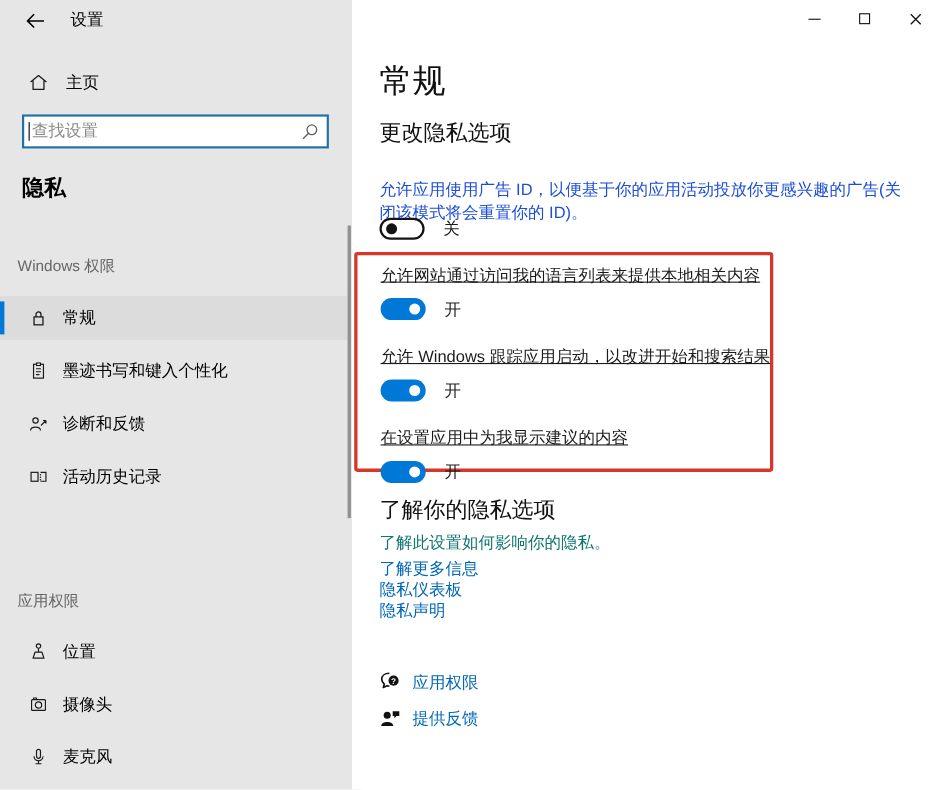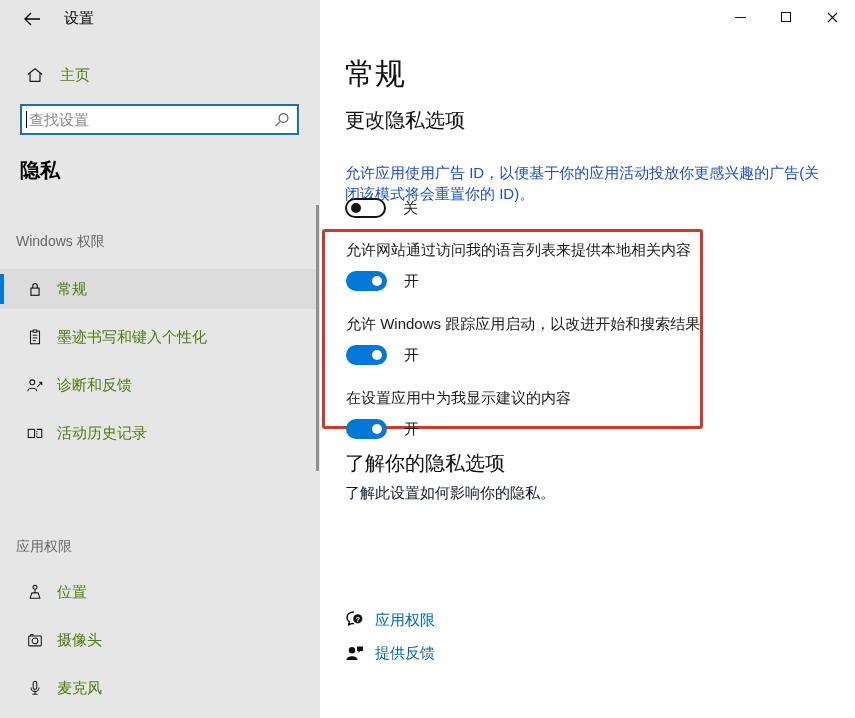--- a/index.html
+++ b/index.html
@@ -56,21 +56,21 @@
   .nav-item {
     position:relative; height:40px; margin-bottom:8px;
     display:flex; align-items:center; cursor:pointer;
   }
   .nav-item.selected { background:#dcdcdc; }
   .nav-item.selected::before {
     content:""; position:absolute; left:0; top:5px; width:4px; height:30px;
     background:#0078d7;
   }
   .nav-icon { width:20px; height:20px; flex:0 0 20px; margin-left:25px; display:flex; align-items:center; justify-content:center; }
-  .nav-label { margin-left:12px; font-size:15px; color:#4d7c0f; white-space:nowrap; }
+  .nav-label { margin-left:12px; font-size:15px; color:#000000; white-space:nowrap; }
   .scrollbar-thumb {
     position:absolute; left:316px; top:205px; width:3px; height:266px;
     background:#909090; cursor:pointer;
   }
   
   .win-controls { position:absolute; right:0; top:0; display:flex; }
   .win-btn {
     width:46px; height:34px; display:flex; align-items:center; justify-content:center;
     cursor:pointer; background:#fff;
   }
@@ -101,25 +101,25 @@
   .toggle.on .knob {
     position:absolute; right:5px; top:5px; width:10px; height:10px;
     border-radius:50%; background:#fff;
   }
   .toggle-state { margin-left:17px; font-size:15px; color:#1b1b1b; }
   .red-box {
     position:absolute; left:2px; top:229px; width:381px; height:200px;
     border:3px solid #d5372b; border-radius:3px;
     padding:9px 0 0 21px;
   }
-  .rb-text { font-size:15px; color:#1b1b1b; margin-bottom:11px; white-space:nowrap; }
+  .rb-text { font-size:15px; color:#1b1b1b; margin-bottom:11px; white-space:nowrap;text-decoration:underline; }
   .rb-toggle { margin-bottom:24px; }
   .h-learn { position:absolute; left:25px; top:450px; }
   .learn-sub {
-    position:absolute; left:25px; top:484px; font-size:15px; color:#0f172a;
+    position:absolute; left:25px; top:484px; font-size:15px; color:#0f766e;
   }
   .link-list { position:absolute; left:25px; top:508px; display:flex; flex-direction:column; }
   .text-link { font-size:15px; color:#0067b8; line-height:19px; text-decoration:none; cursor:pointer; }
   .help-row { position:absolute; left:23px; display:flex; align-items:center; cursor:pointer; }
   .hr-1 { top:608px; }
   .hr-2 { top:641px; }
   .help-icon { width:24px; height:24px; display:flex; align-items:center; justify-content:center; }
   .help-label { margin-left:8px; font-size:15px; color:#0067b8; }
   svg { display:block; }
 </style>
@@ -294,20 +294,25 @@
       <div class="toggle on">
         <div class="knob"></div>
       </div>
       <span class="toggle-state">开</span>
     </div>
   </div>
 
   <div class="sub-heading h-learn">了解你的隐私选项</div>
   <div class="learn-sub">了解此设置如何影响你的隐私。</div>
 
+  <div class="link-list">
+    <a class="text-link">了解更多信息</a>
+    <a class="text-link">隐私仪表板</a>
+    <a class="text-link">隐私声明</a>
+  </div>
 
   <div class="help-row hr-1">
     <span class="help-icon">
       <svg width="22" height="22" viewBox="0 0 22 22">
           <path d="M10 3 C5.5 3 3 5.6 3 8.6 c0 1.8 1 3.3 2.4 4.3 L4.5 16 l3.4-1.6 c0.7 0.2 1.4 0.3 2.1 0.3" stroke="#111" stroke-width="1.5" fill="none" stroke-linejoin="round"></path>
           <circle cx="13.8" cy="9.8" r="4.6" fill="#111"></circle>
           <text x="13.8" y="12.6" font-size="7.5" font-family="Liberation Sans, sans-serif" font-weight="bold" fill="#fff" text-anchor="middle">?</text>
         </svg>
     </span>
     <span class="help-label">应用权限</span>

